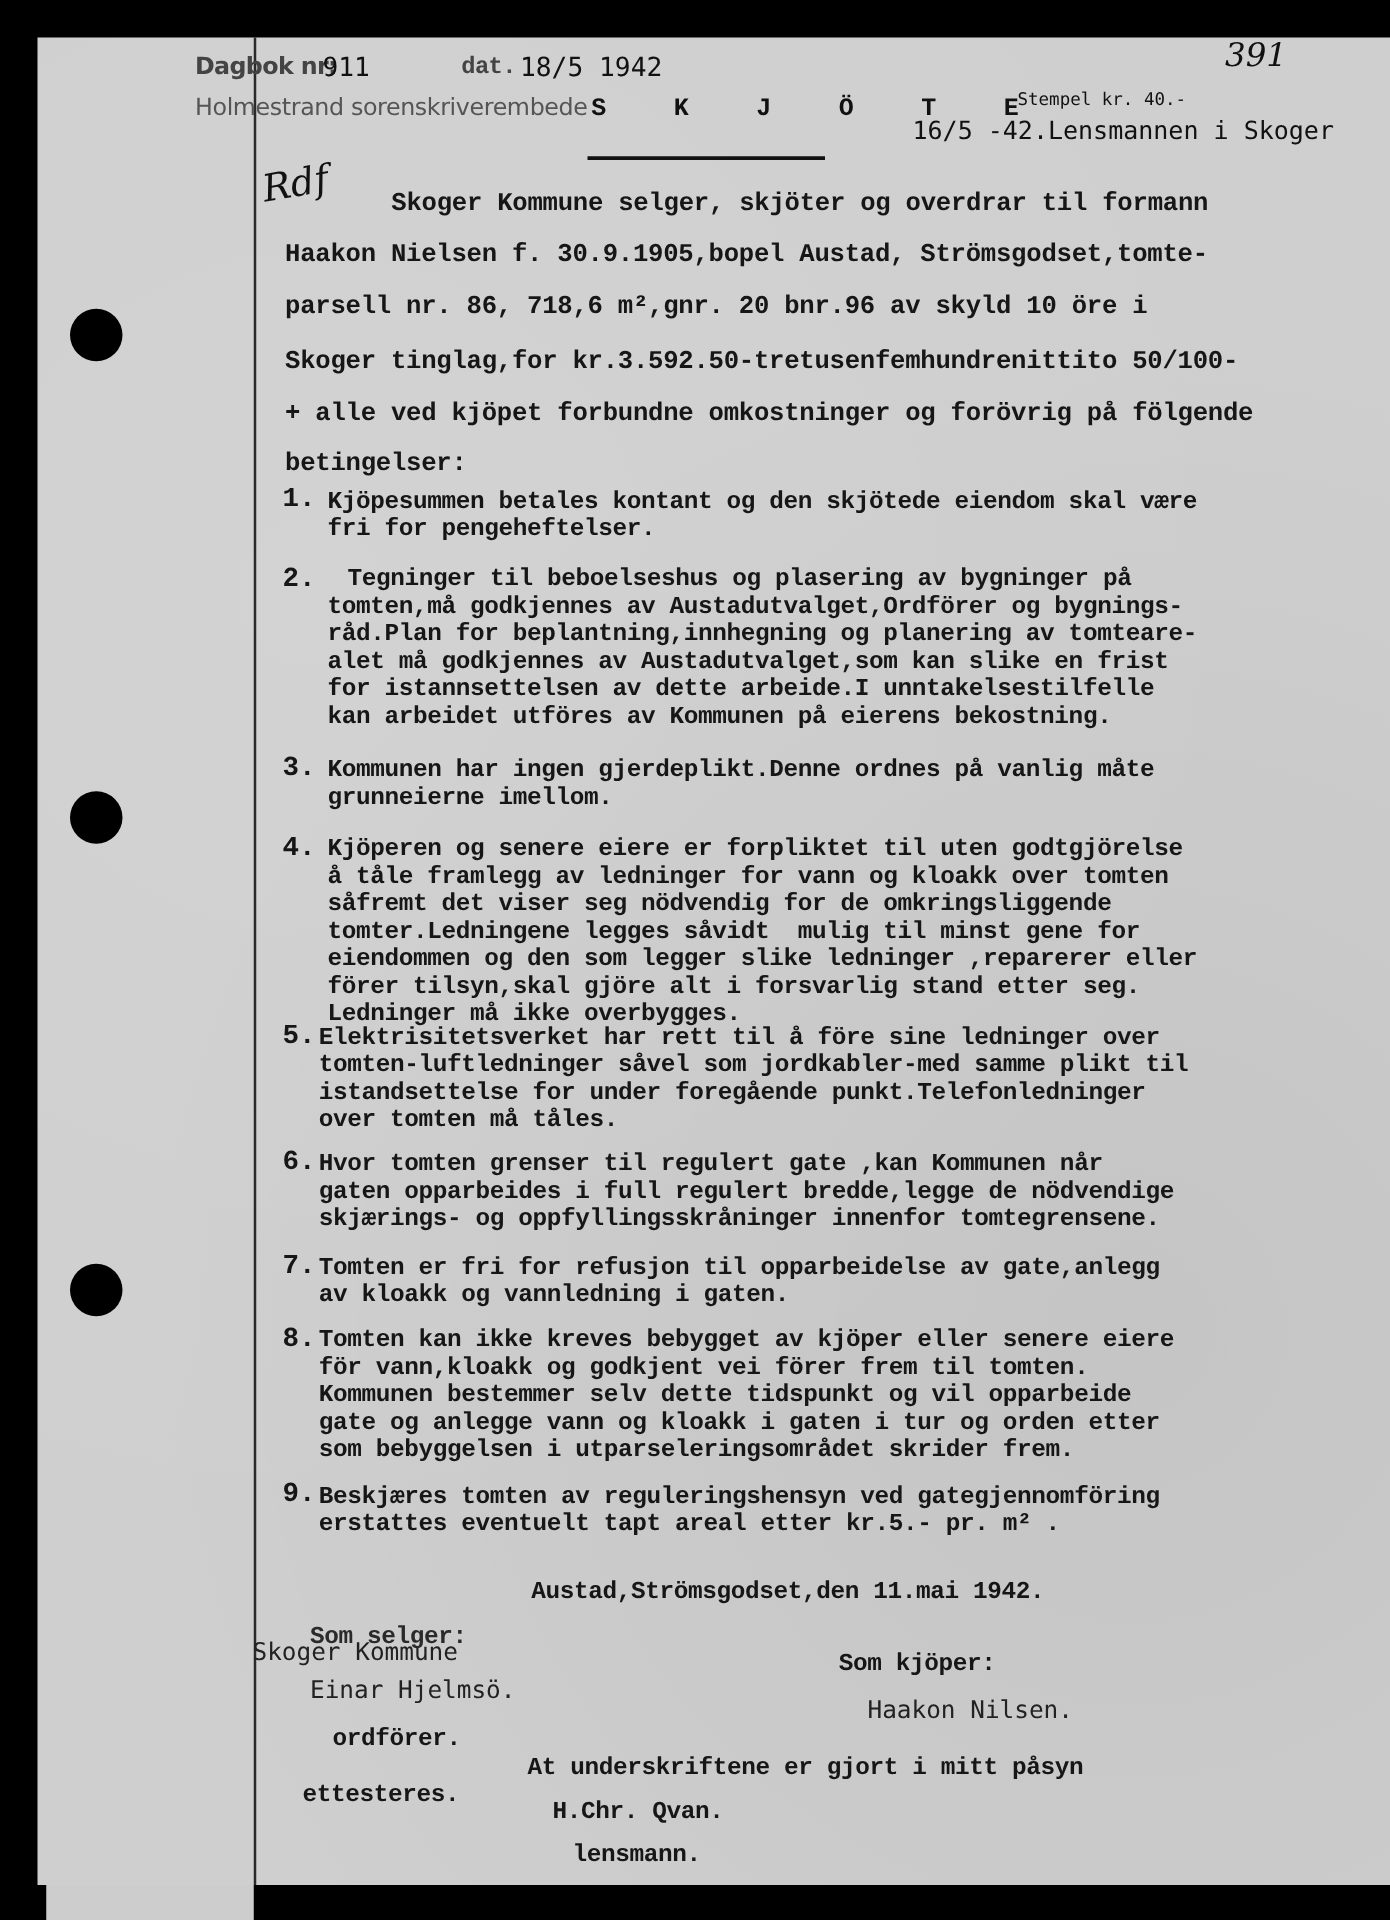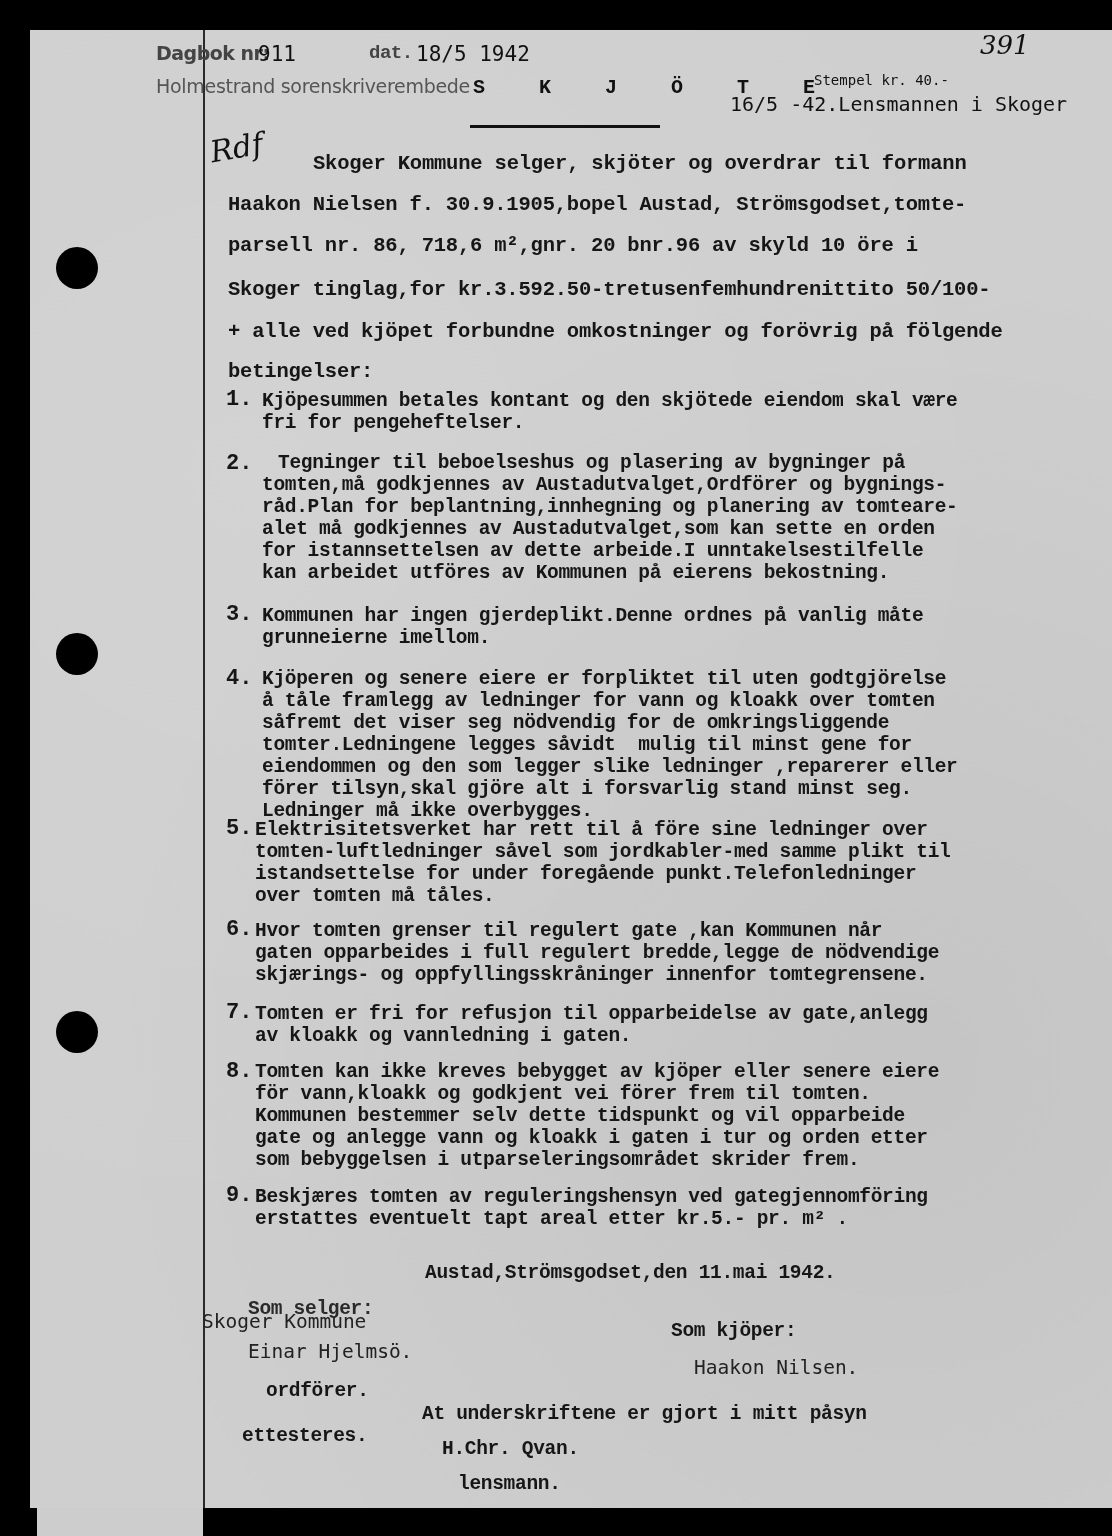--- a/index.html
+++ b/index.html
@@ -144,35 +144,35 @@
   <div class="abs body-line" style="left:198px; top:330px;">betingelser:</div>
 
   <div class="abs clause-num" style="left:196px; top:357px;">1.</div>
   <div class="abs clause-line" style="left:232px; top:360px;">Kjöpesummen betales kontant og den skjötede eiendom skal være</div>
   <div class="abs clause-line" style="left:232px; top:382px;">fri for pengeheftelser.</div>
 
   <div class="abs clause-num" style="left:196px; top:421px;">2.</div>
   <div class="abs clause-line" style="left:232px; top:422px;margin-left:16px;">Tegninger til beboelseshus og plasering av bygninger på</div>
   <div class="abs clause-line" style="left:232px; top:444px;">tomten,må godkjennes av Austadutvalget,Ordförer og bygnings-</div>
   <div class="abs clause-line" style="left:232px; top:466px;">råd.Plan for beplantning,innhegning og planering av tomteare-</div>
-  <div class="abs clause-line" style="left:232px; top:488px;">alet må godkjennes av Austadutvalget,som kan sette en orden</div>
+  <div class="abs clause-line" style="left:232px; top:488px;">alet må godkjennes av Austadutvalget,som kan slike en frist</div>
   <div class="abs clause-line" style="left:232px; top:510px;">for istannsettelsen av dette arbeide.I unntakelsestilfelle</div>
   <div class="abs clause-line" style="left:232px; top:532px;">kan arbeidet utföres av Kommunen på eierens bekostning.</div>
 
   <div class="abs clause-num" style="left:196px; top:572px;">3.</div>
   <div class="abs clause-line" style="left:232px; top:575px;">Kommunen har ingen gjerdeplikt.Denne ordnes på vanlig måte</div>
   <div class="abs clause-line" style="left:232px; top:597px;">grunneierne imellom.</div>
 
   <div class="abs clause-num" style="left:196px; top:636px;">4.</div>
   <div class="abs clause-line" style="left:232px; top:638px;">Kjöperen og senere eiere er forpliktet til uten godtgjörelse</div>
   <div class="abs clause-line" style="left:232px; top:660px;">å tåle framlegg av ledninger for vann og kloakk over tomten</div>
   <div class="abs clause-line" style="left:232px; top:682px;">såfremt det viser seg nödvendig for de omkringsliggende</div>
   <div class="abs clause-line" style="left:232px; top:704px;">tomter.Ledningene legges såvidt  mulig til minst gene for</div>
   <div class="abs clause-line" style="left:232px; top:726px;">eiendommen og den som legger slike ledninger ,reparerer eller</div>
-  <div class="abs clause-line" style="left:232px; top:748px;">förer tilsyn,skal gjöre alt i forsvarlig stand minst seg.</div>
+  <div class="abs clause-line" style="left:232px; top:748px;">förer tilsyn,skal gjöre alt i forsvarlig stand etter seg.</div>
   <div class="abs clause-line" style="left:232px; top:770px;">Ledninger må ikke overbygges.</div>
 
   <div class="abs clause-num" style="left:196px; top:786px;">5.</div>
   <div class="abs clause-line" style="left:225px; top:789px;">Elektrisitetsverket har rett til å före sine ledninger over</div>
   <div class="abs clause-line" style="left:225px; top:811px;">tomten-luftledninger såvel som jordkabler-med samme plikt til</div>
   <div class="abs clause-line" style="left:225px; top:833px;">istandsettelse for under foregående punkt.Telefonledninger</div>
   <div class="abs clause-line" style="left:225px; top:855px;">over tomten må tåles.</div>
 
   <div class="abs clause-num" style="left:196px; top:887px;">6.</div>
   <div class="abs clause-line" style="left:225px; top:890px;">Hvor tomten grenser til regulert gate ,kan Kommunen når</div>

